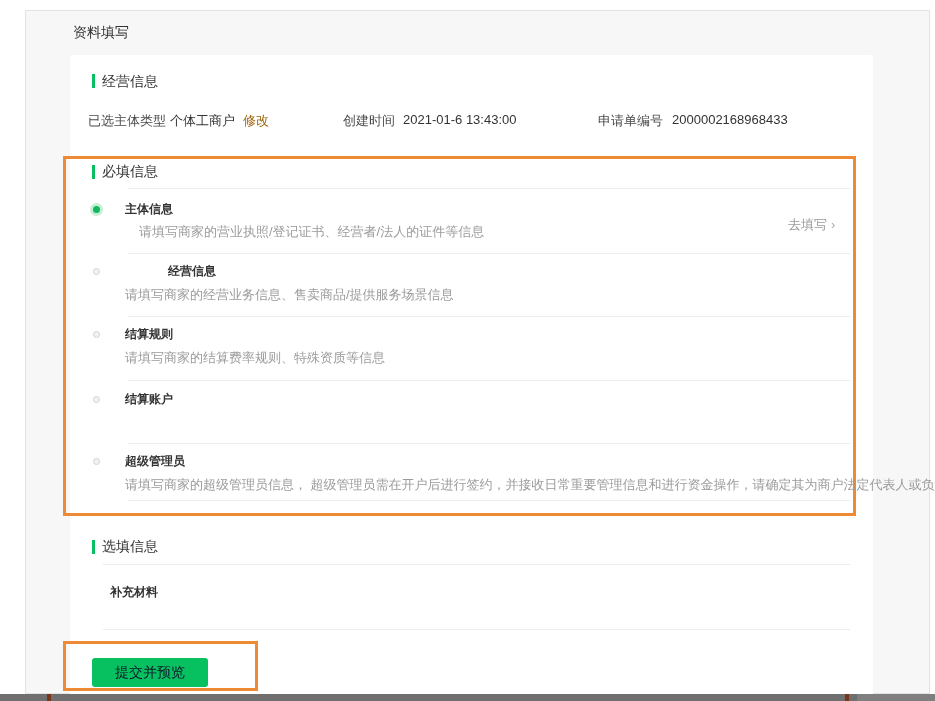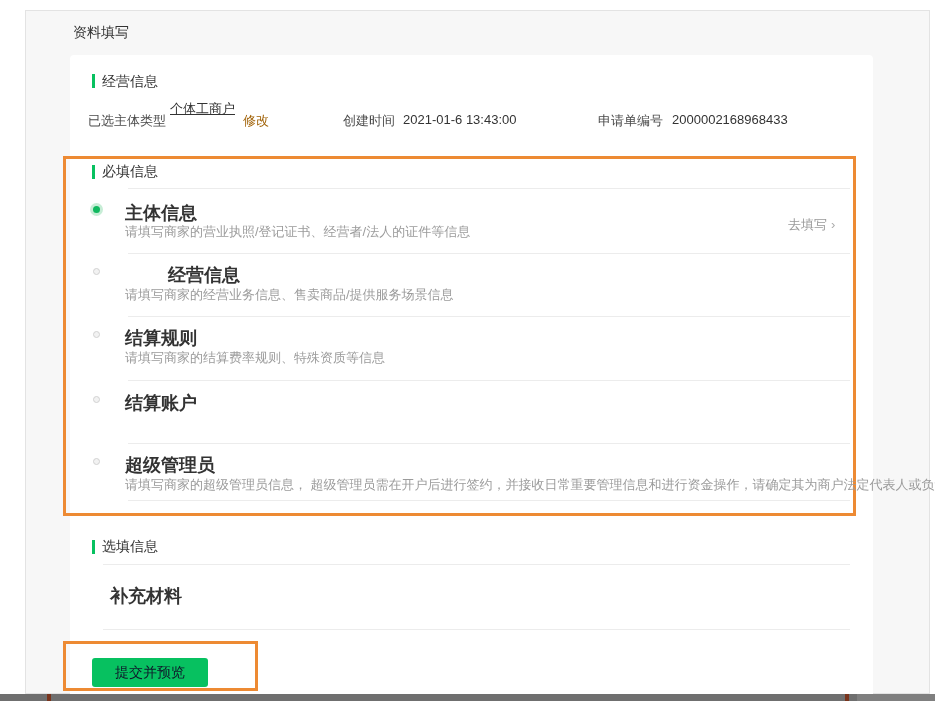--- a/index.html
+++ b/index.html
@@ -9,21 +9,21 @@
   .frame{left:25px;top:10px;width:905px;height:684px;background:#f7f7f7;border:1px solid #e3e3e3;box-sizing:border-box;}
   .card{left:70px;top:55px;width:803px;height:639px;background:#ffffff;border-radius:4px 4px 0 0;}
   .page-title{left:73px;top:24px;font-size:14px;color:#333;}
   .sec-bar{width:3px;height:14px;background:#07c160;}
   .sec-label{font-size:14px;color:#333;}
   .info-text{font-size:13px;color:#4a4a4a;white-space:nowrap;}
   .info-val{font-size:13px;color:#333;white-space:nowrap;}
   .link{font-size:13px;color:#a16207;cursor:pointer;white-space:nowrap;}
   .hl-box{border:3px solid #ed8a33;box-sizing:border-box;background:transparent;pointer-events:none;}
   .divider{height:1px;background:#ececec;}
-  .item-title{font-size:18px;font-weight:bold;color:#333;white-space:nowrap;}
+  .item-title{font-size:12px;font-weight:bold;color:#333;white-space:nowrap;}
   .item-desc{font-size:13px;color:#9b9b9b;white-space:nowrap;}
   .radio-sel{width:13px;height:13px;border-radius:50%;background:#c7edd6;display:flex;align-items:center;justify-content:center;}
   .radio-dot{width:7px;height:7px;border-radius:50%;background:#10b85f;}
   .dot{width:7px;height:7px;border-radius:50%;background:#f2f2f2;border:1px solid #d2d2d2;box-sizing:border-box;}
   .gofill{font-size:13px;color:#999;cursor:pointer;white-space:nowrap;}
   .gofill .chev{margin-left:4px;font-size:13px;color:#aaa;}
   .submit-btn{border:none;background:#07c160;color:#0f172a;font-size:14px;border-radius:3px;cursor:pointer;font-family:"Liberation Sans",sans-serif;}
   .bottom-bar{left:0;top:694px;width:935px;height:7px;background:#6f6f6f;}
   .bottom-bar .seg-light{position:absolute;left:857px;top:0;width:78px;height:7px;background:#7f7f7f;}
   .bottom-bar .notch{position:absolute;top:0;width:4px;height:7px;background:#79341c;}
@@ -36,39 +36,39 @@
   <div class="abs frame"></div>
 
   <div class="abs page-title">资料填写</div>
 
   <div class="abs card"></div>
 
   <div class="abs sec-bar" style="left:92px;top:74px;"></div>
   <div class="abs sec-label" style="left:102px;top:73px;">经营信息</div>
 
   <div class="abs info-text" style="left:88px;top:112px;">已选主体类型</div>
-  <div class="abs info-val" style="left:170px;top:100px;text-decoration:underline;">个体工商户</div>
+  <div class="abs info-val" style="left:170px;top:112px;">个体工商户</div>
   <div class="abs link" style="left:243px;top:112px;">修改</div>
   <div class="abs info-text" style="left:343px;top:112px;">创建时间</div>
   <div class="abs info-val" style="left:403px;top:112px;">2021-01-6 13:43:00</div>
   <div class="abs info-text" style="left:598px;top:112px;">申请单编号</div>
   <div class="abs info-val" style="left:672px;top:112px;">2000002168968433</div>
 
   <div class="abs hl-box" style="left:63px;top:156px;width:793px;height:360px;"></div>
 
   <div class="abs sec-bar" style="left:92px;top:165px;"></div>
   <div class="abs sec-label" style="left:102px;top:163px;">必填信息</div>
 
   <div class="abs divider" style="left:128px;top:188px;width:722px;"></div>
 
   <div class="abs radio-sel" style="left:90px;top:203px;">
       <div class="radio-dot"></div>
     </div>
   <div class="abs item-title" style="left:125px;top:201px;">主体信息</div>
-  <div class="abs item-desc" style="left:125px;top:223px;">请填写商家的营业执照/登记证书、经营者/法人的证件等信息</div>
+  <div class="abs item-desc" style="left:139px;top:223px;">请填写商家的营业执照/登记证书、经营者/法人的证件等信息</div>
   <div class="abs gofill" style="left:788px;top:216px;">
     <span>去填写</span><span class="chev">›</span>
   </div>
 
   <div class="abs divider" style="left:128px;top:253px;width:722px;"></div>
 
   <div class="abs dot" style="left:93px;top:268px;"></div>
   <div class="abs item-title" style="left:125px;top:263px;margin-left:43px;">经营信息</div>
   <div class="abs item-desc" style="left:125px;top:286px;">请填写商家的经营业务信息、售卖商品/提供服务场景信息</div>
 

